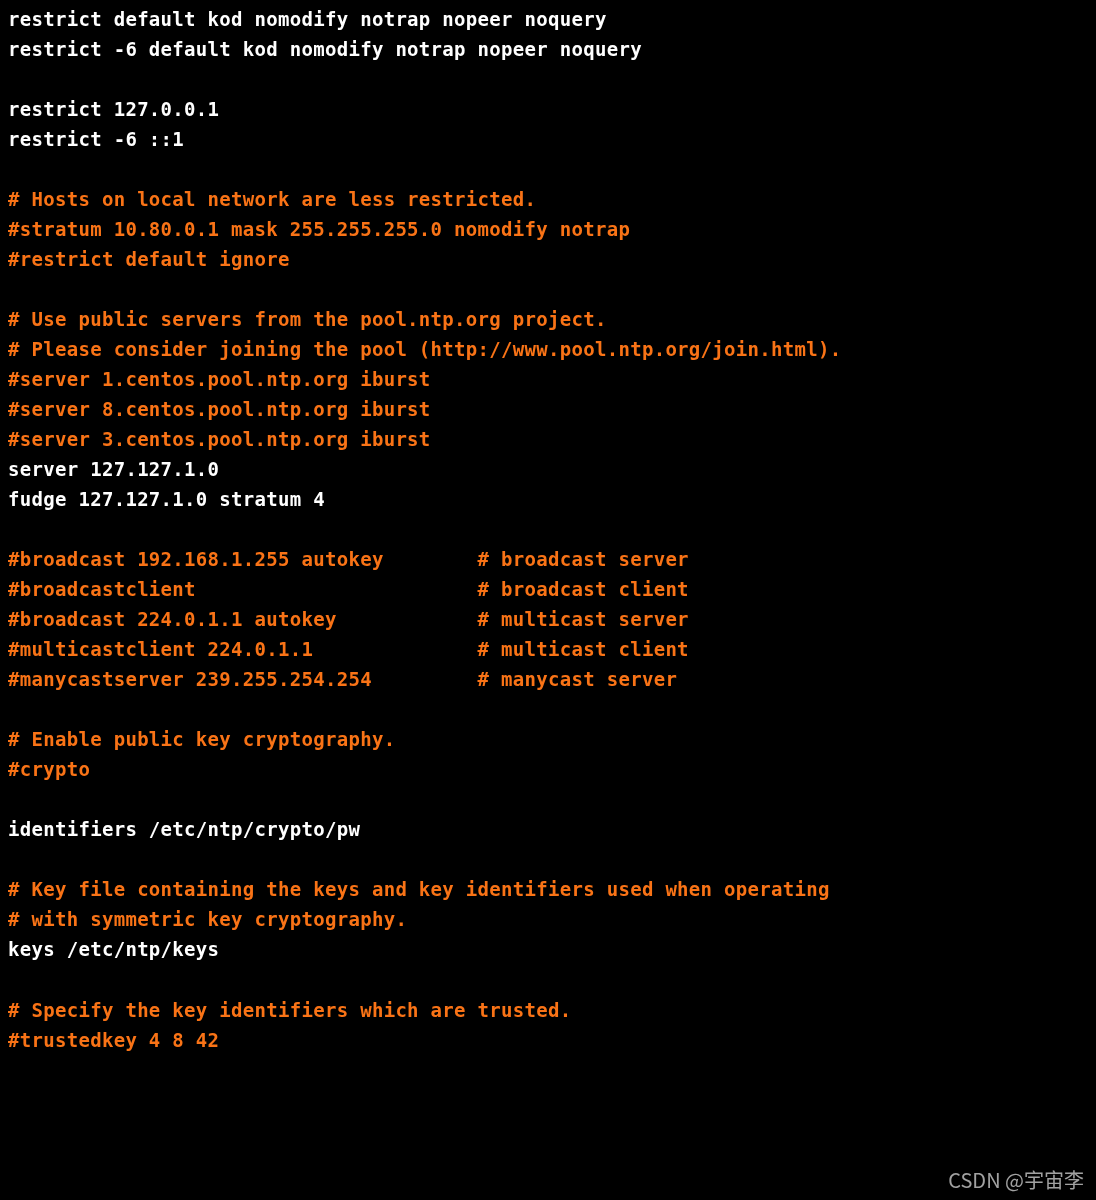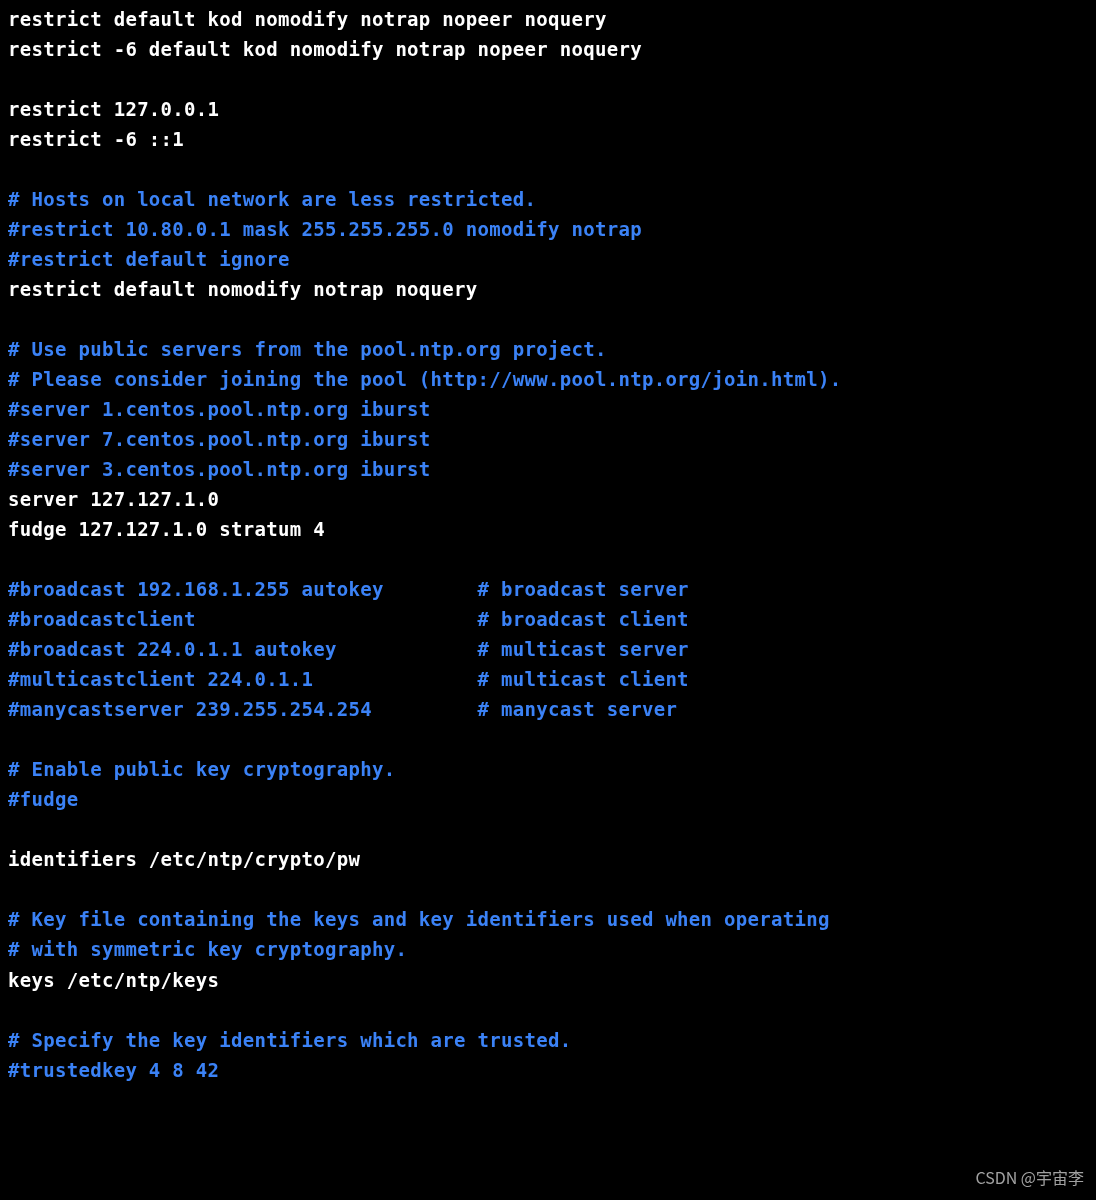--- a/index.html
+++ b/index.html
@@ -11,64 +11,63 @@
       font-weight: bold;
       line-height: 1.58;
       width: 1096px;
       height: 1200px;
       overflow: hidden;
       padding: 4px 8px;
       position: relative;
       letter-spacing: 0.3px;
     }
     .line { white-space: pre; }
-    .comment { color: #3b82f6; }
+    .comment { color: #f97316; }
     .normal { color: #ffffff; }
     .watermark {
       position: absolute;
       right: 12px;
-      bottom: 10px;
+      bottom: 4px;
       font-family: "Noto Sans CJK SC", "Microsoft YaHei", sans-serif;
       color: rgba(215, 215, 215, 0.75);
-      font-size: 16px;
+      font-size: 20px;
       font-weight: 400;
       letter-spacing: 0;
     }
   </style>
 </head>
 <body>
 
 <div id="terminal">
     <div class="line normal">restrict default kod nomodify notrap nopeer noquery</div>
     <div class="line normal">restrict -6 default kod nomodify notrap nopeer noquery</div>
     <div class="line normal">&nbsp;</div>
     <div class="line normal">restrict 127.0.0.1</div>
     <div class="line normal">restrict -6 ::1</div>
     <div class="line normal">&nbsp;</div>
     <div class="line comment"># Hosts on local network are less restricted.</div>
-    <div class="line comment">#restrict 10.80.0.1 mask 255.255.255.0 nomodify notrap</div>
+    <div class="line comment">#stratum 10.80.0.1 mask 255.255.255.0 nomodify notrap</div>
     <div class="line comment">#restrict default ignore</div>
-    <div class="line normal">restrict default nomodify notrap noquery</div>
     <div class="line normal">&nbsp;</div>
     <div class="line comment"># Use public servers from the pool.ntp.org project.</div>
     <div class="line comment"># Please consider joining the pool (http://www.pool.ntp.org/join.html).</div>
     <div class="line comment">#server 1.centos.pool.ntp.org iburst</div>
-    <div class="line comment">#server 7.centos.pool.ntp.org iburst</div>
+    <div class="line comment">#server 8.centos.pool.ntp.org iburst</div>
     <div class="line comment">#server 3.centos.pool.ntp.org iburst</div>
     <div class="line normal">server 127.127.1.0</div>
     <div class="line normal">fudge 127.127.1.0 stratum 4</div>
     <div class="line normal">&nbsp;</div>
     <div class="line comment">#broadcast 192.168.1.255 autokey        # broadcast server</div>
     <div class="line comment">#broadcastclient                        # broadcast client</div>
     <div class="line comment">#broadcast 224.0.1.1 autokey            # multicast server</div>
     <div class="line comment">#multicastclient 224.0.1.1              # multicast client</div>
     <div class="line comment">#manycastserver 239.255.254.254         # manycast server</div>
     <div class="line normal">&nbsp;</div>
     <div class="line comment"># Enable public key cryptography.</div>
-    <div class="line comment">#fudge</div>
+    <div class="line comment">#crypto</div>
     <div class="line normal">&nbsp;</div>
     <div class="line normal">identifiers /etc/ntp/crypto/pw</div>
     <div class="line normal">&nbsp;</div>
     <div class="line comment"># Key file containing the keys and key identifiers used when operating</div>
     <div class="line comment"># with symmetric key cryptography.</div>
     <div class="line normal">keys /etc/ntp/keys</div>
     <div class="line normal">&nbsp;</div>
     <div class="line comment"># Specify the key identifiers which are trusted.</div>
     <div class="line comment">#trustedkey 4 8 42</div>
   </div>

